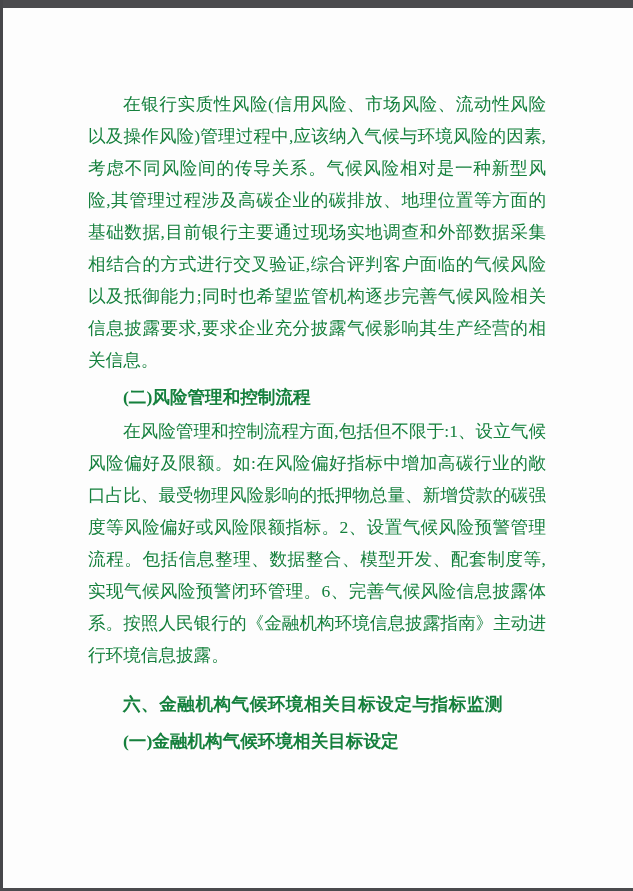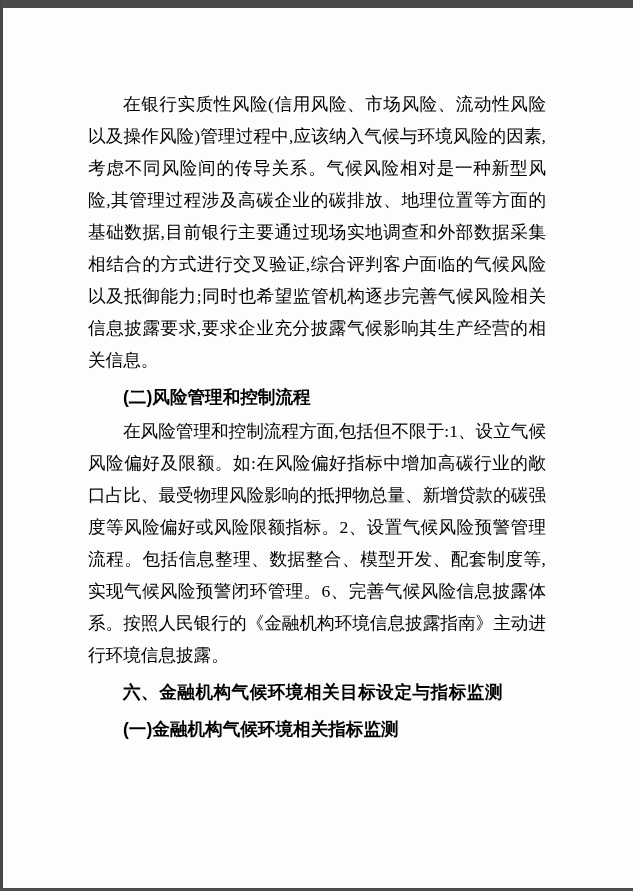--- a/index.html
+++ b/index.html
@@ -33,41 +33,41 @@
     position: absolute;
     left: 0; bottom: 0;
     width: 633px; height: 3px;
     background: #4b4b4e;
   }
   .doc {
     position: absolute;
     top: 88px;
     left: 88px;
     width: 458px;
-    color: #000000;
+    color: #15803d;
   }
   .para {
     margin: 0;
     font-size: 17.6px;
     line-height: 32px;
     text-align: justify;
     text-justify: inter-ideograph;
     text-indent: 35px;
     letter-spacing: 0;
   }
   .sub-heading {
     margin: 5px 0 2px 0;
     font-size: 17.6px;
     line-height: 32px;
     font-weight: bold;
     text-indent: 35px;
-    font-family: Liberation Sans, sans-serif;
+    font-family: Liberation Serif, serif;
   }
   .section-heading {
-    margin: 5px 0 2px 0;
+    margin: 17px 0 2px 0;
     font-size: 17.6px;
     line-height: 32px;
     font-weight: bold;
     text-indent: 35px;
     letter-spacing: 0.5px;
     font-family: "Liberation Sans", "DejaVu Sans", sans-serif;
   }
 </style>
 </head>
 <body>
@@ -79,17 +79,17 @@
 
   <div class="doc">
     <p class="para">在银行实质性风险(信用风险、市场风险、流动性风险以及操作风险)管理过程中,应该纳入气候与环境风险的因素,考虑不同风险间的传导关系。气候风险相对是一种新型风险,其管理过程涉及高碳企业的碳排放、地理位置等方面的基础数据,目前银行主要通过现场实地调查和外部数据采集相结合的方式进行交叉验证,综合评判客户面临的气候风险以及抵御能力;同时也希望监管机构逐步完善气候风险相关信息披露要求,要求企业充分披露气候影响其生产经营的相关信息。</p>
 
     <h3 class="sub-heading">(二)风险管理和控制流程</h3>
 
     <p class="para">在风险管理和控制流程方面,包括但不限于:1、设立气候风险偏好及限额。如:在风险偏好指标中增加高碳行业的敞口占比、最受物理风险影响的抵押物总量、新增贷款的碳强度等风险偏好或风险限额指标。2、设置气候风险预警管理流程。包括信息整理、数据整合、模型开发、配套制度等,实现气候风险预警闭环管理。6、完善气候风险信息披露体系。按照人民银行的《金融机构环境信息披露指南》主动进行环境信息披露。</p>
 
     <h2 class="section-heading">六、金融机构气候环境相关目标设定与指标监测</h2>
 
-    <h3 class="sub-heading">(一)金融机构气候环境相关指标监测</h3>
+    <h3 class="sub-heading">(一)金融机构气候环境相关目标设定</h3>
 
 
   </div>
 </div>
 
 </body></html>

